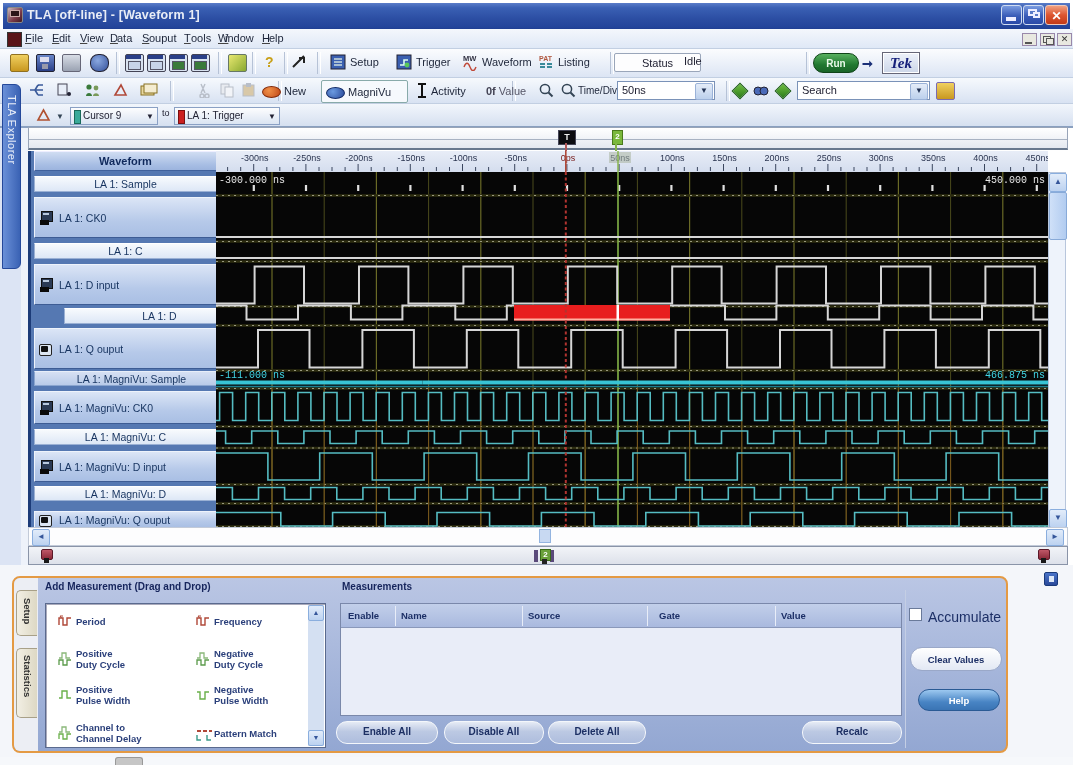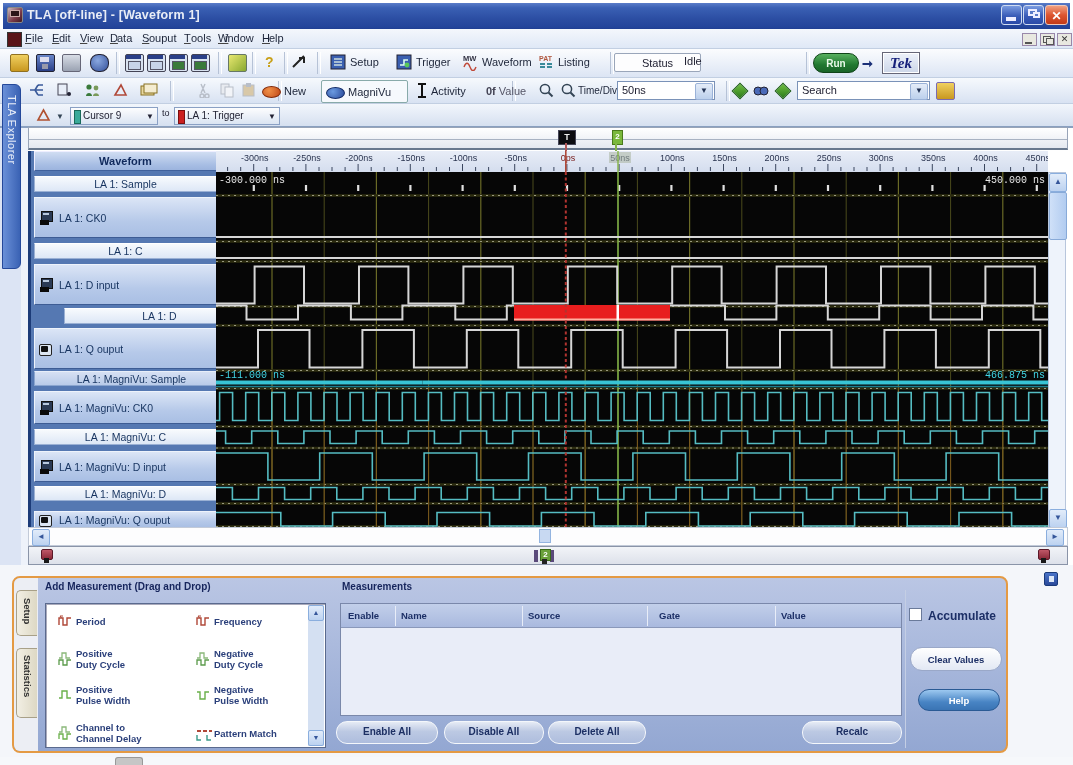--- a/index.html
+++ b/index.html
@@ -535,19 +535,19 @@
 <span style="position:absolute;left:306px;top:2px;width:1px;height:20px;background:#e8edf8;"></span>
 <span style="position:absolute;left:434px;top:2px;width:1px;height:20px;background:#e8edf8;"></span>
 </div>
   </div>
 <div class="pill" style="left:336px;top:721px;width:100px;height:21px;line-height:20px;">Enable All</div>
 <div class="pill" style="left:444px;top:721px;width:98px;height:21px;line-height:20px;">Disable All</div>
 <div class="pill" style="left:548px;top:721px;width:96px;height:21px;line-height:20px;">Delete All</div>
 <div class="pill" style="left:802px;top:721px;width:98px;height:21px;line-height:20px;">Recalc</div>
 <div class="abs" style="left:905px;top:590px;width:1px;height:158px;background:#c4cee4;"></div>
 <div class="abs" style="left:909px;top:608px;width:13px;height:13px;background:#fff;border:1px solid #6a7a9a;"></div>
-<div class="abs" style="left:928px;top:609px;font-size:12px;font-weight:bold;color:#1c2f66;">Accumulate</div>
+<div class="abs" style="left:928px;top:609px;font-size:14px;font-weight:normal;color:#1c2f66;">Accumulate</div>
 <div class="abs" style="left:910px;top:647px;width:92px;height:24px;border-radius:12px;background:linear-gradient(180deg,#ffffff,#e2e8f4);border:1px solid #9aa8c8;color:#1c2f66;font-weight:bold;font-size:9.5px;text-align:center;line-height:23px;">Clear Values</div>
 <div class="abs" style="left:918px;top:689px;width:82px;height:22px;border-radius:11px;background:linear-gradient(180deg,#9cc8f0,#4884c4 60%,#3a74b4);border:1px solid #2a5a94;color:#fff;font-weight:bold;font-size:9.5px;text-align:center;line-height:21px;">Help</div>
 <div class="abs" style="left:1044px;top:572px;width:14px;height:14px;background:linear-gradient(180deg,#4a74c8,#2a4a9a);border:1px solid #1a3a7a;border-radius:2px;">
     <span style="position:absolute;left:4px;top:3px;width:5px;height:6px;background:#dde8f8;"></span>
   </div>
 <div class="abs" style="left:0;top:757px;width:1073px;height:8px;background:#f6f8fb;"></div>
 <div class="abs" style="left:115px;top:757px;width:28px;height:8px;background:#c6c6c6;border:1px solid #999;border-bottom:none;border-radius:3px 3px 0 0;"></div>
 </body></html>

